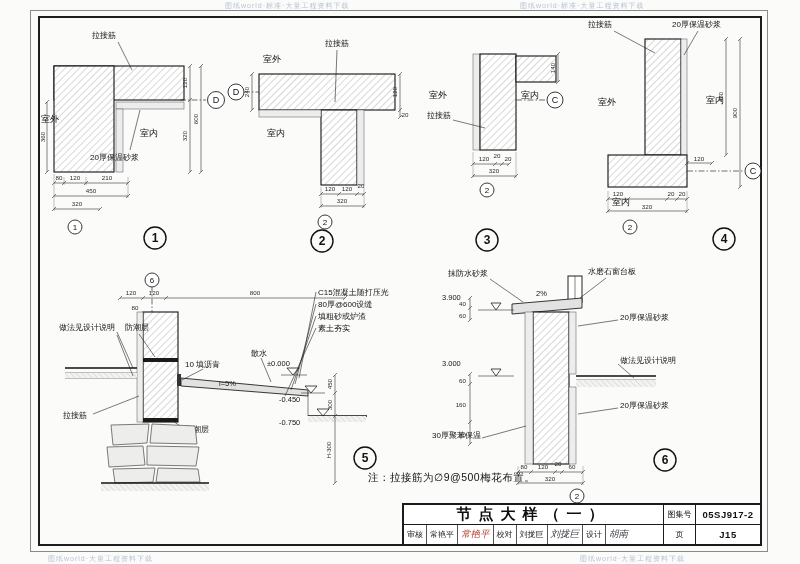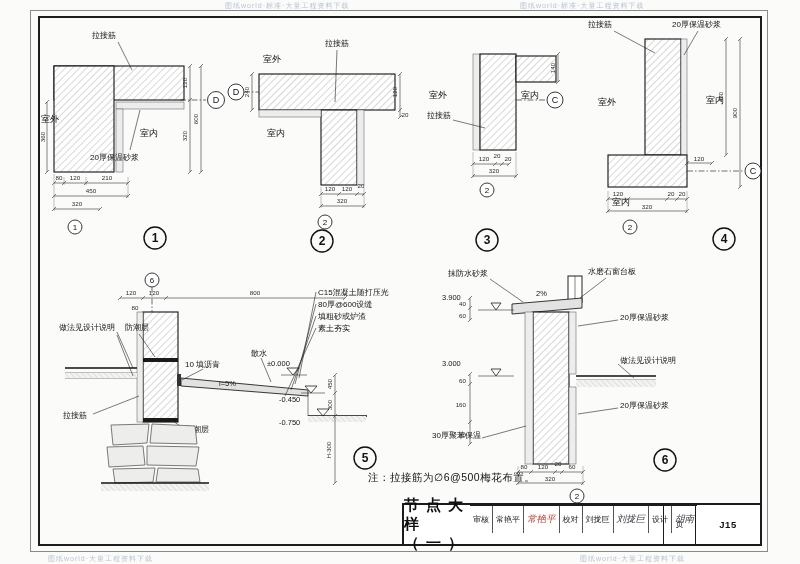--- a/index.html
+++ b/index.html
@@ -27,21 +27,21 @@
 .ext{stroke:#666;stroke-width:.4}
 .ldr{stroke:#222;stroke-width:.6;fill:none}
 .thk{stroke:#111;stroke-width:1.4}
 .axl{stroke:#333;stroke-width:.7;stroke-dasharray:6 2 1.5 2;fill:none}
 .gc{fill:#fff;stroke:#222;stroke-width:.9}
 .bigc{fill:none;stroke:#111;stroke-width:1.4}
 .tri{fill:none;stroke:#222;stroke-width:.8}
 .dpcbar{fill:#1a1a1a;stroke:none}
 .note{position:absolute;left:368px;top:471px;font-size:10.5px;color:#111;letter-spacing:.5px}
 .tb{position:absolute;left:402px;top:503px;width:360px;height:43px;border:2px solid #1b1b1b;display:flex;background:#fff}
-.tb-left{flex:1;display:flex;flex-direction:row;border-right:1.5px solid #1b1b1b;min-width:0}
+.tb-left{flex:1;display:flex;flex-direction:column;border-right:1.5px solid #1b1b1b;min-width:0}
 .tb-title{flex:1;display:flex;align-items:center;justify-content:center;font-size:15px;font-weight:bold;letter-spacing:7px;color:#0e0e0e}
 .tb-sig{height:28px;border-top:1.5px solid #1b1b1b;display:flex;align-items:stretch;font-size:8px;color:#222}
 .tb-sig>span{padding:0 3px;border-right:1px solid #555;display:flex;align-items:center;white-space:nowrap}
 .tb-sig>span:last-child{border-right:none}
 .sig{font-family:"DejaVu Serif",serif;font-style:italic;font-size:9.5px;color:#3c3c46}
 .sigred{font-family:"DejaVu Serif",serif;font-style:italic;font-size:9.5px;color:#b03a2e}
 .tb-right{width:96px;display:flex;flex-direction:column}
 .tb-row{flex:1;display:flex;align-items:stretch}
 .tb-row.top{border-bottom:1.5px solid #1b1b1b}
 .tb-rlab{width:32px;border-right:1px solid #1b1b1b;display:flex;align-items:center;justify-content:center;font-size:8px}
@@ -431,35 +431,39 @@
     <circle class="gc" cx="157" cy="234" r="7"></circle>
     <text class="gt" x="157" y="237">2</text>
   </g>
   <g>
     <circle class="bigc" cx="245" cy="198" r="11"></circle>
     <text class="bigt" x="245" y="202">6</text>
   </g>
 </svg>
 </div>
 
-<div class="note">注：拉接筋为∅6@500梅花布置。</div>
+<div class="note">注：拉接筋为∅9@500梅花布置。</div>
 
 <div class="tb">
   <div class="tb-left">
     <div class="tb-title">节点大样（一）</div>
     <div class="tb-sig">
       <span>审核</span>
       <span>常艳平</span>
       <span class="sigred">常艳平</span>
       <span>校对</span>
       <span>刘拢巨</span>
       <span class="sig">刘拢巨</span>
       <span>设计</span>
       <span class="sig">胡南</span>
     </div>
   </div>
   <div class="tb-right">
+    <div class="tb-row top">
+      <span class="tb-rlab">图集号</span>
+      <span class="tb-rval">05SJ917-2</span>
+    </div>
     <div class="tb-row">
       <span class="tb-rlab">页</span>
       <span class="tb-rval">J15</span>
     </div>
   </div>
 </div>
 
 </body></html>

